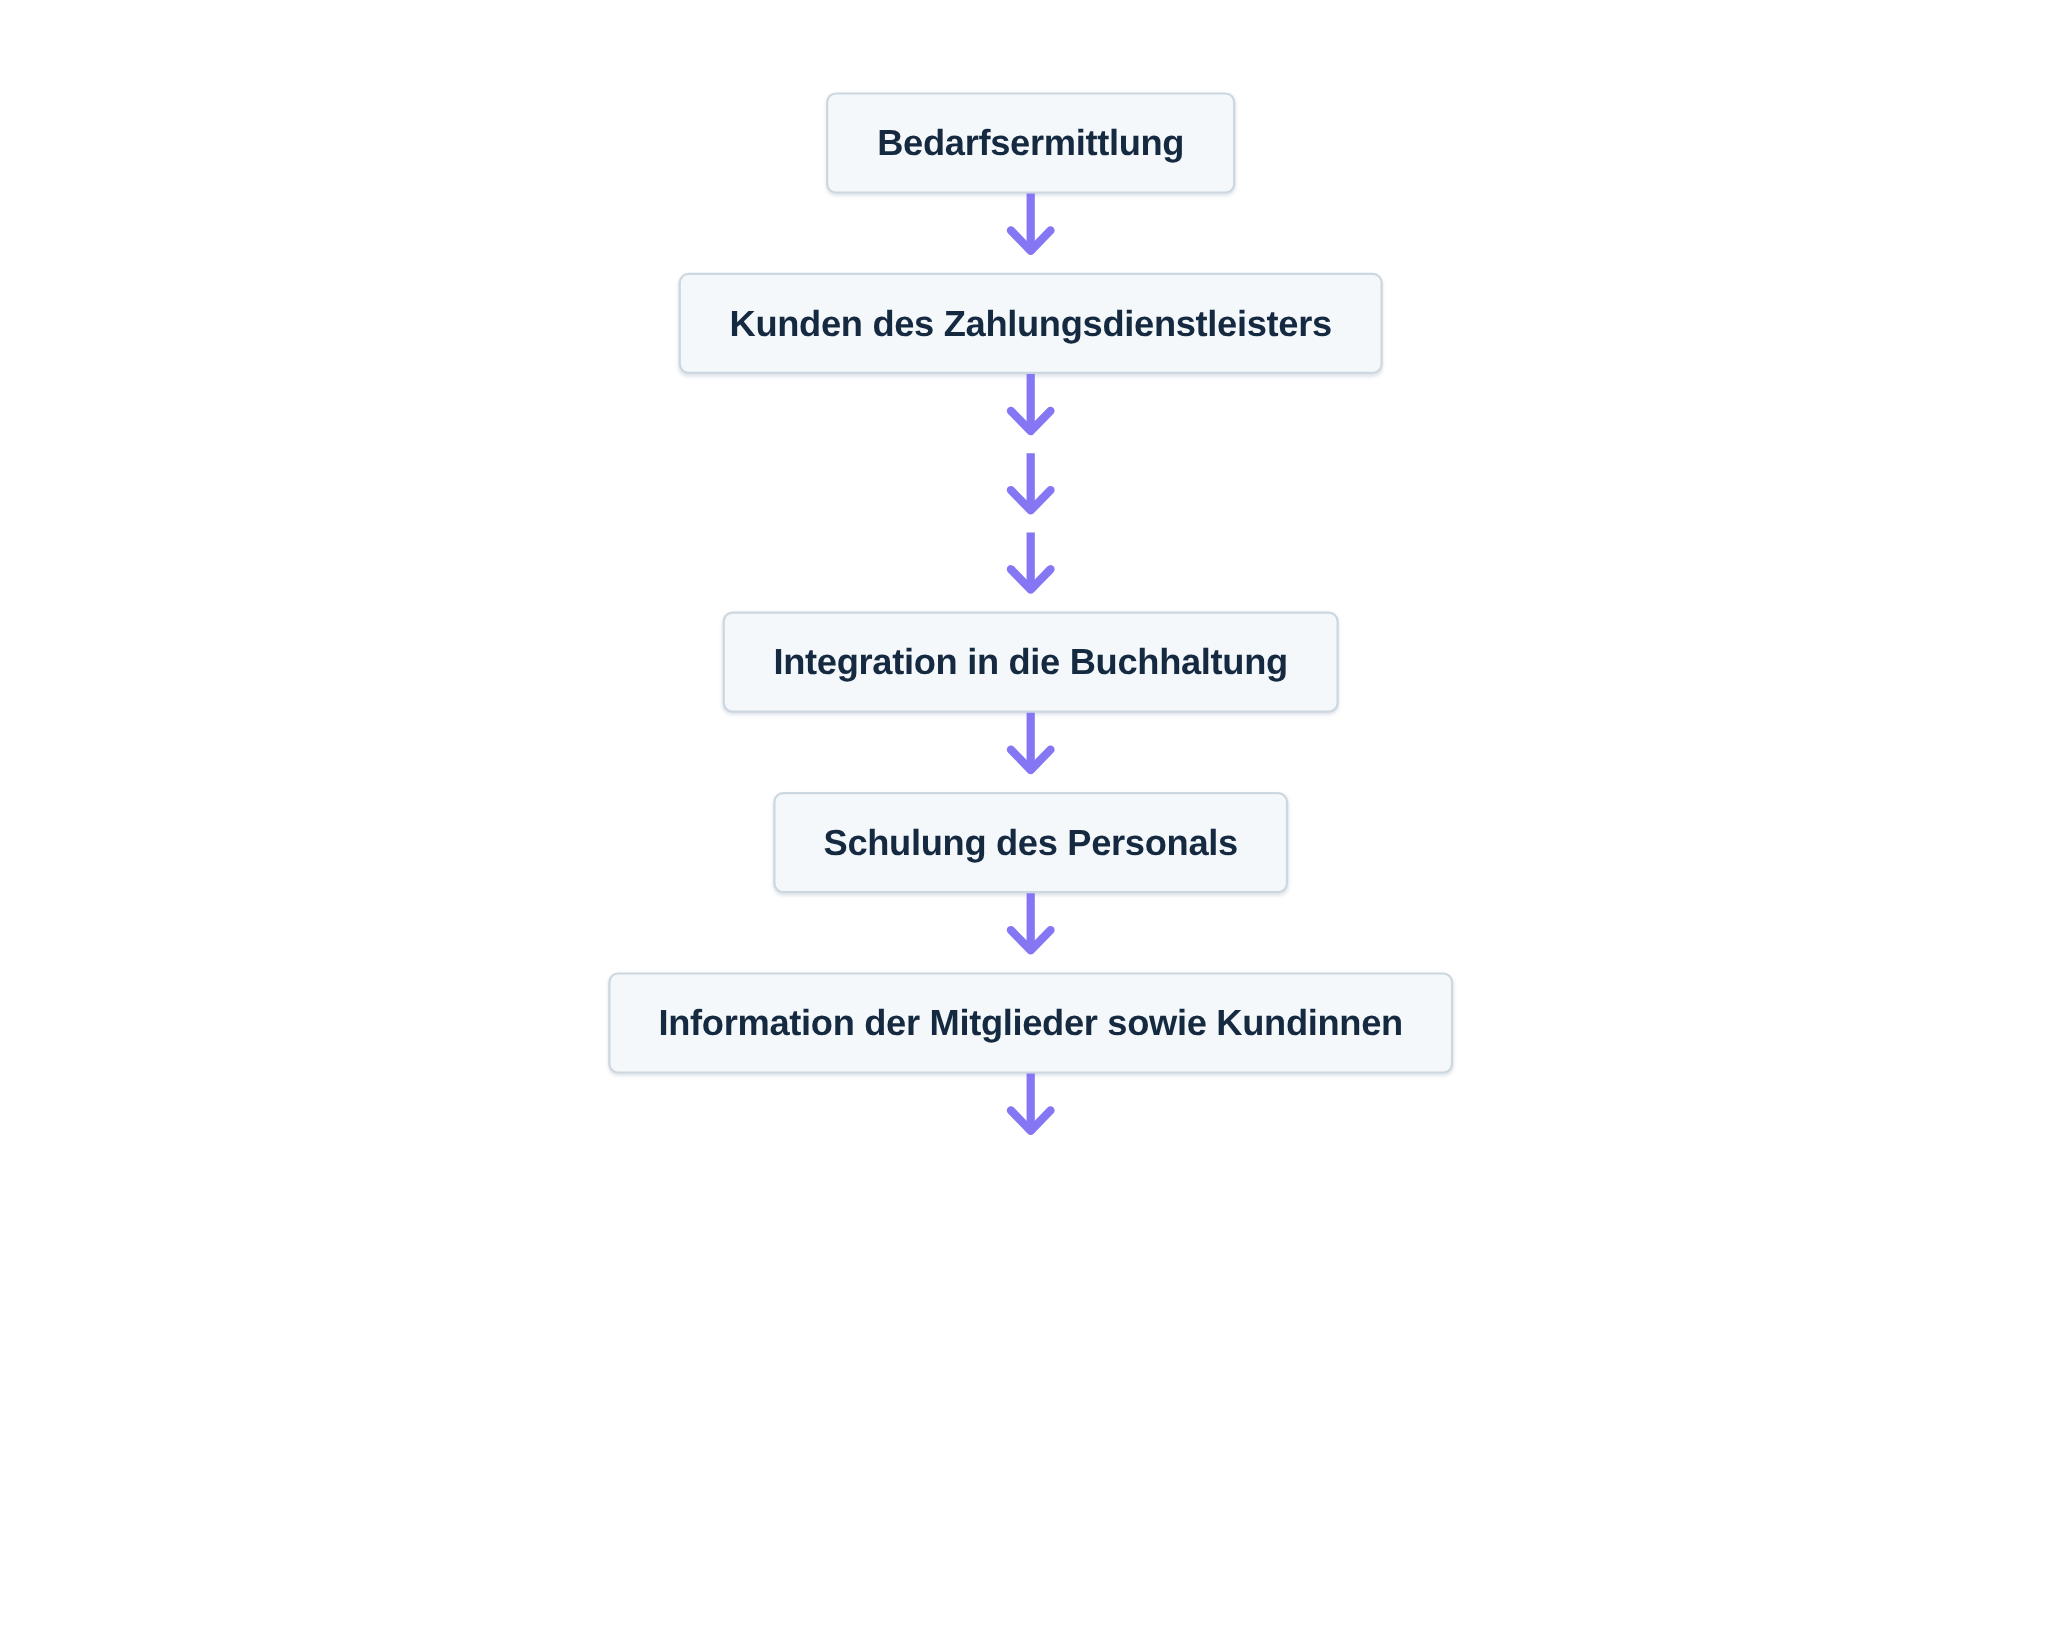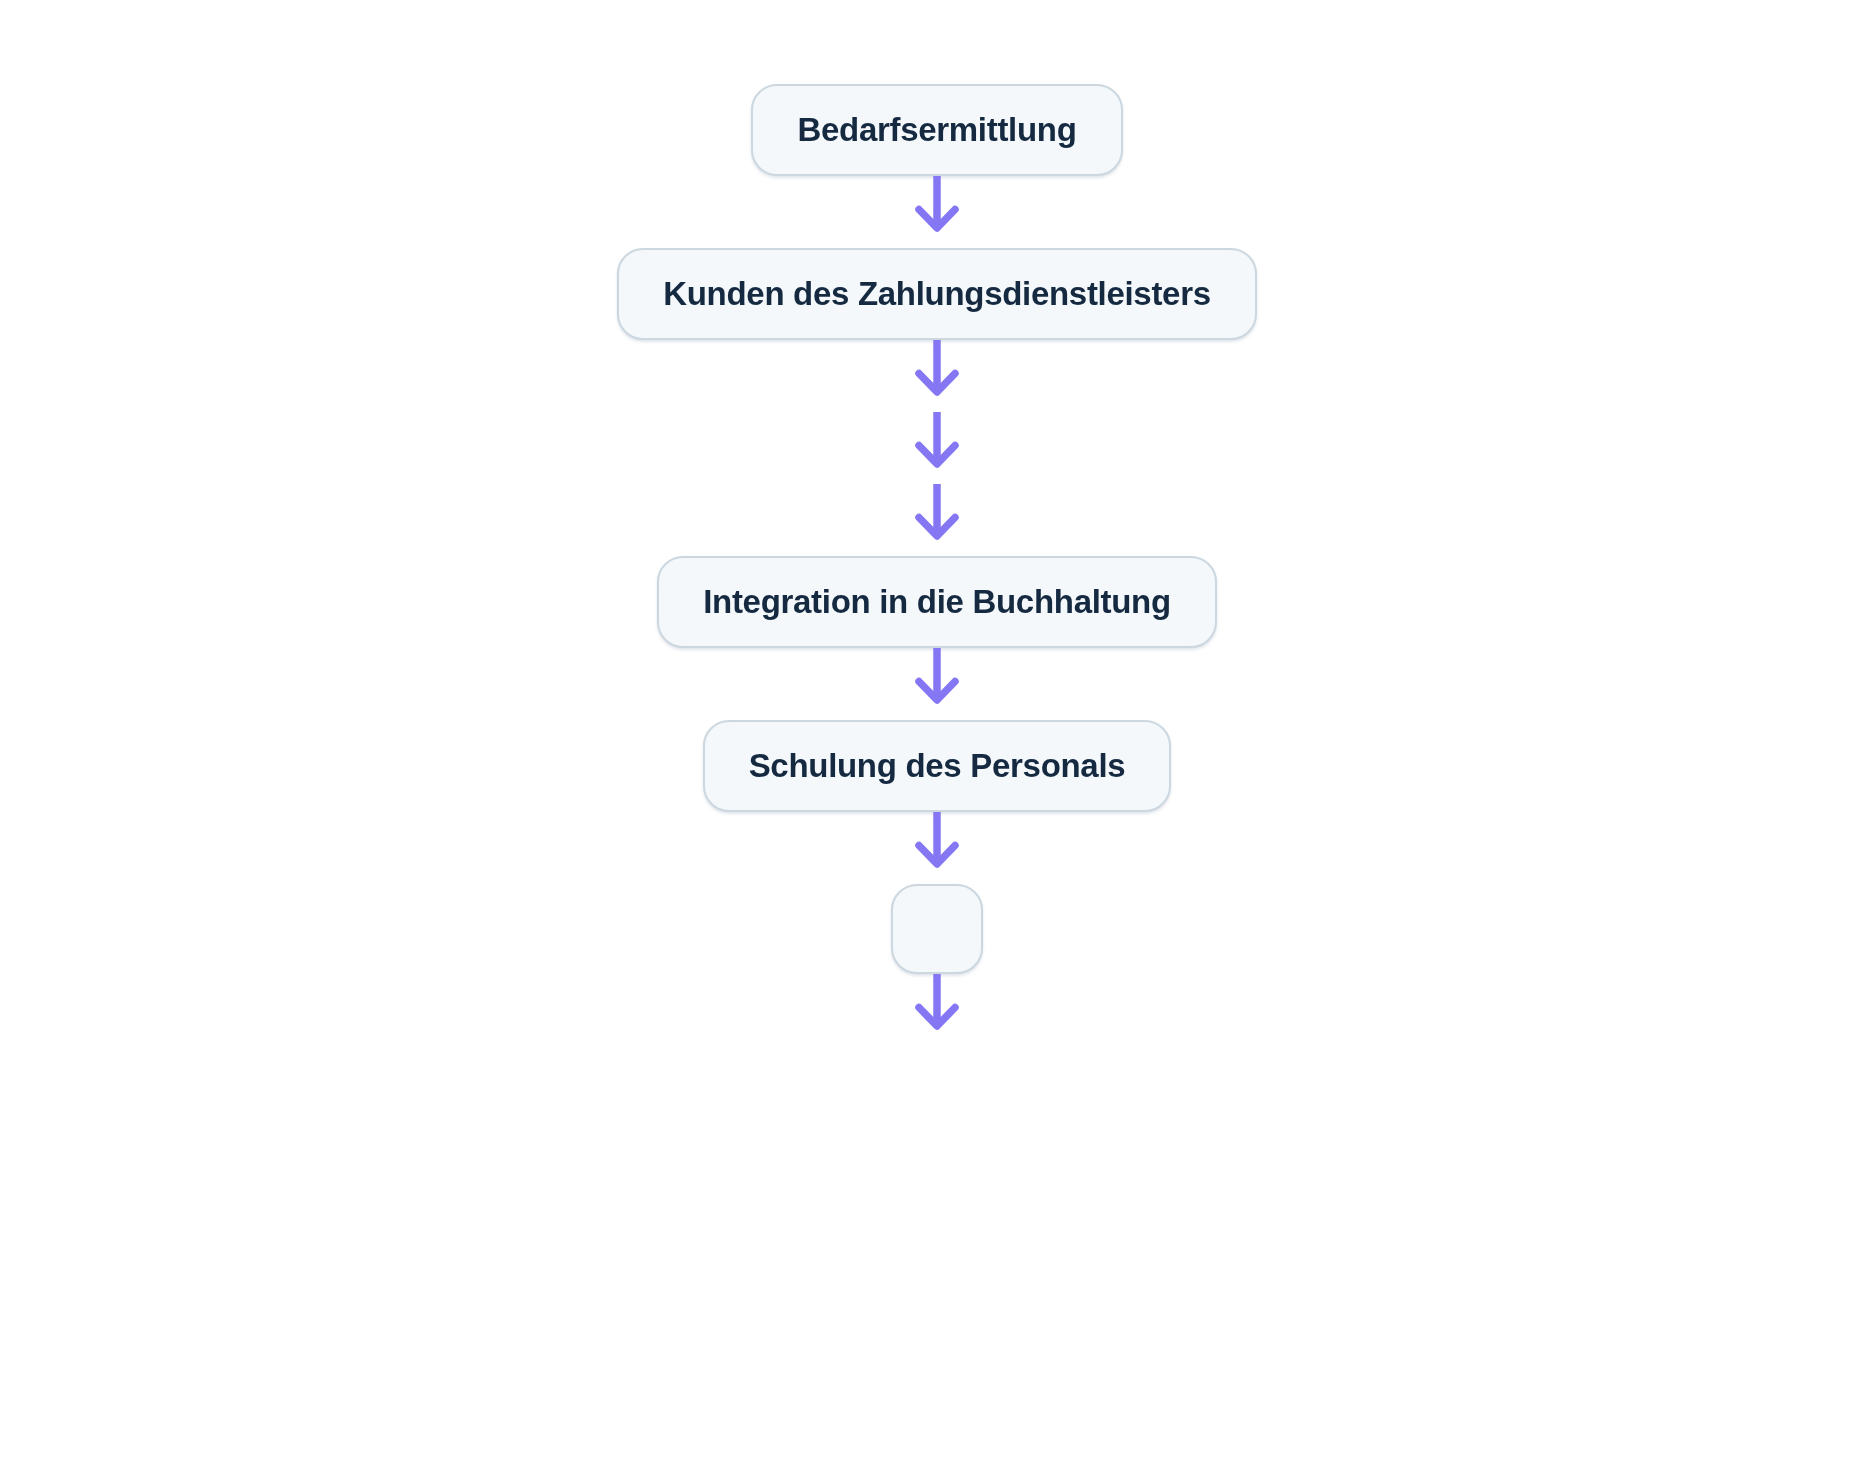--- a/index.html
+++ b/index.html
@@ -28,21 +28,21 @@
   .node {
     box-sizing: border-box;
     display: flex;
     flex-direction: column;
     justify-content: center;
     align-items: center;
     min-height: 90px;
     padding: 20px 44px;
     background: var(--node-bg, #f4f8fa);
     border: 2px solid var(--node-border, #ccd7df);
-    border-radius: 26px;
+    border-radius: 9px;
     box-shadow: 0 2px 3px rgba(148, 163, 184, 0.28);
     color: var(--node-text, #152a41);
     font-size: 33px;
     line-height: 48px;
     font-weight: 700;
     letter-spacing: -0.3px;
     text-align: center;
     white-space: nowrap;
   }
   .node-line {
@@ -89,19 +89,20 @@
         <polyline points="8,33.5 26,52 44,33.5" fill="none" stroke="#8577f4" stroke-width="7.5" stroke-linecap="round" stroke-linejoin="round"></polyline>
       </svg>
       <div class="node">
         <div class="node-line">Schulung des Personals</div>
       </div>
       <svg class="arrow" width="52" height="57" viewBox="0 0 52 57" aria-hidden="true">
         <line x1="26" y1="0" x2="26" y2="47" stroke="#8577f4" stroke-width="7.5" stroke-linecap="round"></line>
         <polyline points="8,33.5 26,52 44,33.5" fill="none" stroke="#8577f4" stroke-width="7.5" stroke-linecap="round" stroke-linejoin="round"></polyline>
       </svg>
       <div class="node">
+        <div class="node-line">Information der Mitglieder sowie Kundinnen</div>
       </div>
       <svg class="arrow" width="52" height="57" viewBox="0 0 52 57" aria-hidden="true">
         <line x1="26" y1="0" x2="26" y2="47" stroke="#8577f4" stroke-width="7.5" stroke-linecap="round"></line>
         <polyline points="8,33.5 26,52 44,33.5" fill="none" stroke="#8577f4" stroke-width="7.5" stroke-linecap="round" stroke-linejoin="round"></polyline>
       </svg>
     </section>
 </main>
 
 </body></html>

